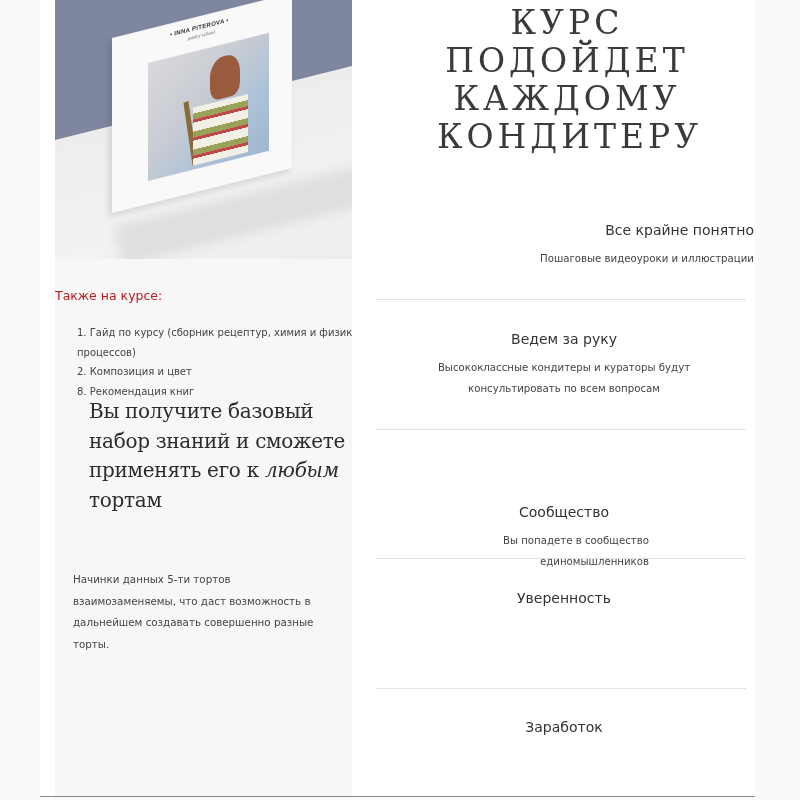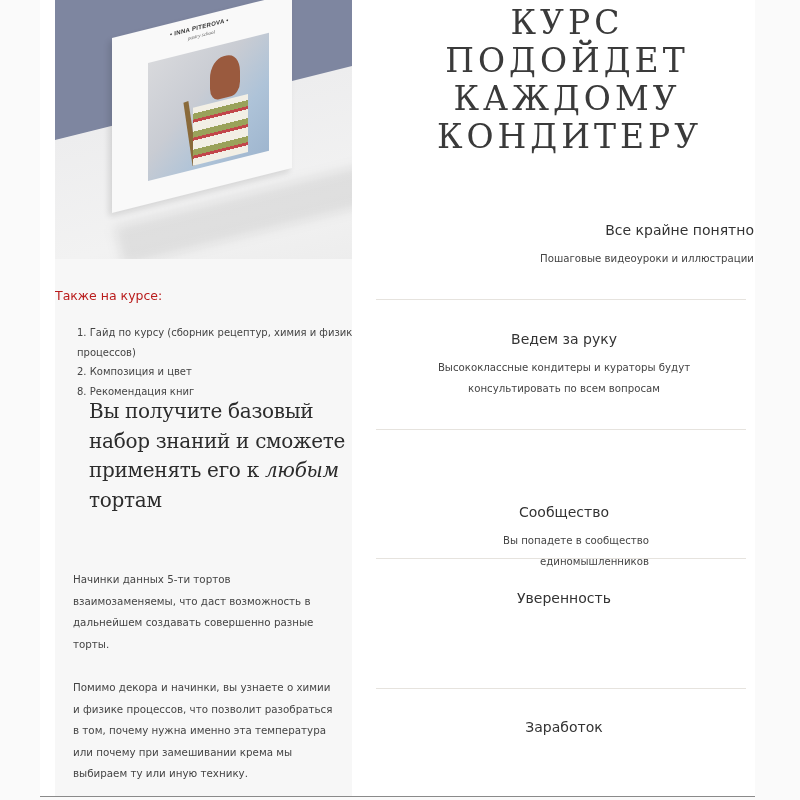--- a/index.html
+++ b/index.html
@@ -69,21 +69,20 @@
   <div class="also-title">Также на курсе:</div>
   <ul class="also-list">
     <li>1. Гайд по курсу (сборник рецептур, химия и физика процессов)</li>
     <li>2. Композиция и цвет</li>
     <li>8. Рекомендация книг</li>
   </ul>
 
   <h2 class="serif-lead"><span>Вы получите базовый набор знаний и сможете применять его к </span><em>любым</em><span> тортам</span></h2>
 
   <p class="para para-1">Начинки данных 5-ти тортов взаимозаменяемы, что даст возможность в дальнейшем создавать совершенно разные торты.</p>
-  <p class="para para-2">Помимо декора и начинки, вы узнаете о химии и физике процессов, что позволит разобраться в том, почему нужна именно эта температура или почему при замешивании крема мы выбираем ту или иную технику.</p>
 </div>
 
 <div class="right">
   <h1 class="main-title" style="width:260px;left:73px;">КУРС ПОДОЙДЕТ КАЖДОМУ КОНДИТЕРУ</h1>
 
   <div class="feature" style="top:222px;text-align:right;">
     <h3>Все крайне понятно</h3>
     <p>Пошаговые видеоуроки и иллюстрации</p>
   </div>
   <div class="divider" style="top:299px;"></div>

